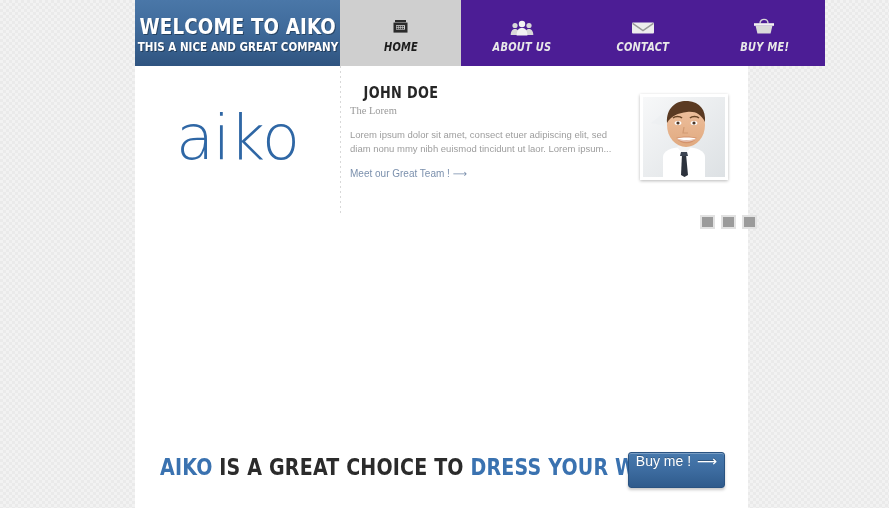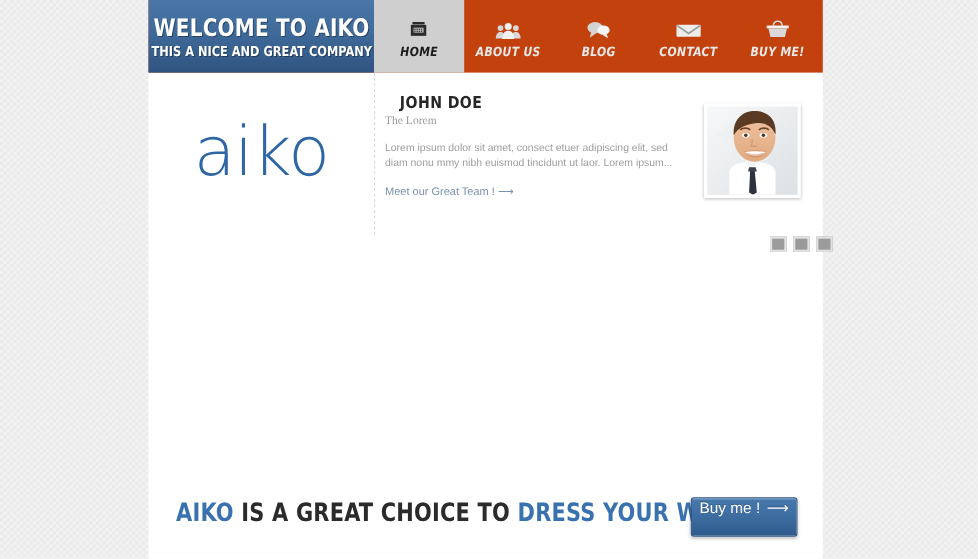--- a/index.html
+++ b/index.html
@@ -26,23 +26,23 @@
     width: 613px;
     height: 508px;
     background: #ffffff;
   }
 
   
   .header {
     position: absolute;
     left: 0;
     top: 0;
-    width: 613px;
+    width: 690px;
     height: 66px;
-    background: #c2410c;
+    background: #4c1d95;
     display: flex;
     align-items: stretch;
   }
 
   .welcome {
     width: 205px;
     height: 66px;
     box-sizing: border-box;
     background: linear-gradient(to bottom, #4a77a8 0%, #3f6a9a 45%, #2f5480 100%);
     display: flex;
@@ -325,31 +325,20 @@
             <path d="M0.7 15 C0.7 10.6 3 9 5 9 C7 9 9.3 10.6 9.3 15 Z" fill="#d8d8d8"></path>
             <circle cx="19" cy="5.5" r="2.6" fill="#d8d8d8"></circle>
             <path d="M14.7 15 C14.7 10.6 17 9 19 9 C21 9 23.3 10.6 23.3 15 Z" fill="#d8d8d8"></path>
             <circle cx="12" cy="4" r="3.2" fill="#f2f2f2"></circle>
             <path d="M6.6 15.5 C6.6 9.8 9.3 8 12 8 C14.7 8 17.4 9.8 17.4 15.5 Z" fill="#f2f2f2"></path>
           </svg>
         </span>
         <span class="nav-label">ABOUT US</span>
       </div>
 
-      <div class="nav-item">
-        <span class="nav-icon">
-          <svg width="22" height="17" viewBox="0 0 22 17">
-            <ellipse cx="8" cy="6.2" rx="7" ry="5.2" fill="#d4d4d4"></ellipse>
-            <path d="M4.4 10 L3.2 15.4 L8.6 11.4 Z" fill="#d4d4d4"></path>
-            <ellipse cx="15.6" cy="8.4" rx="5.6" ry="4.3" fill="#f4f4f4"></ellipse>
-            <path d="M18.4 11.4 L19.8 15.8 L14.6 12.6 Z" fill="#f4f4f4"></path>
-          </svg>
-        </span>
-        <span class="nav-label">BLOG</span>
-      </div>
 
 
       <div class="nav-item">
         <span class="nav-icon">
           <svg width="24" height="16" viewBox="0 0 24 16">
             <rect x="1" y="2.5" width="22" height="11" rx="1" fill="#ededed"></rect>
             <path d="M1.6 3.3 L12 10.5 L22.4 3.3" fill="none" stroke="#9a9a9a" stroke-width="1.5"></path>
           </svg>
         </span>
         <span class="nav-label">CONTACT</span>

